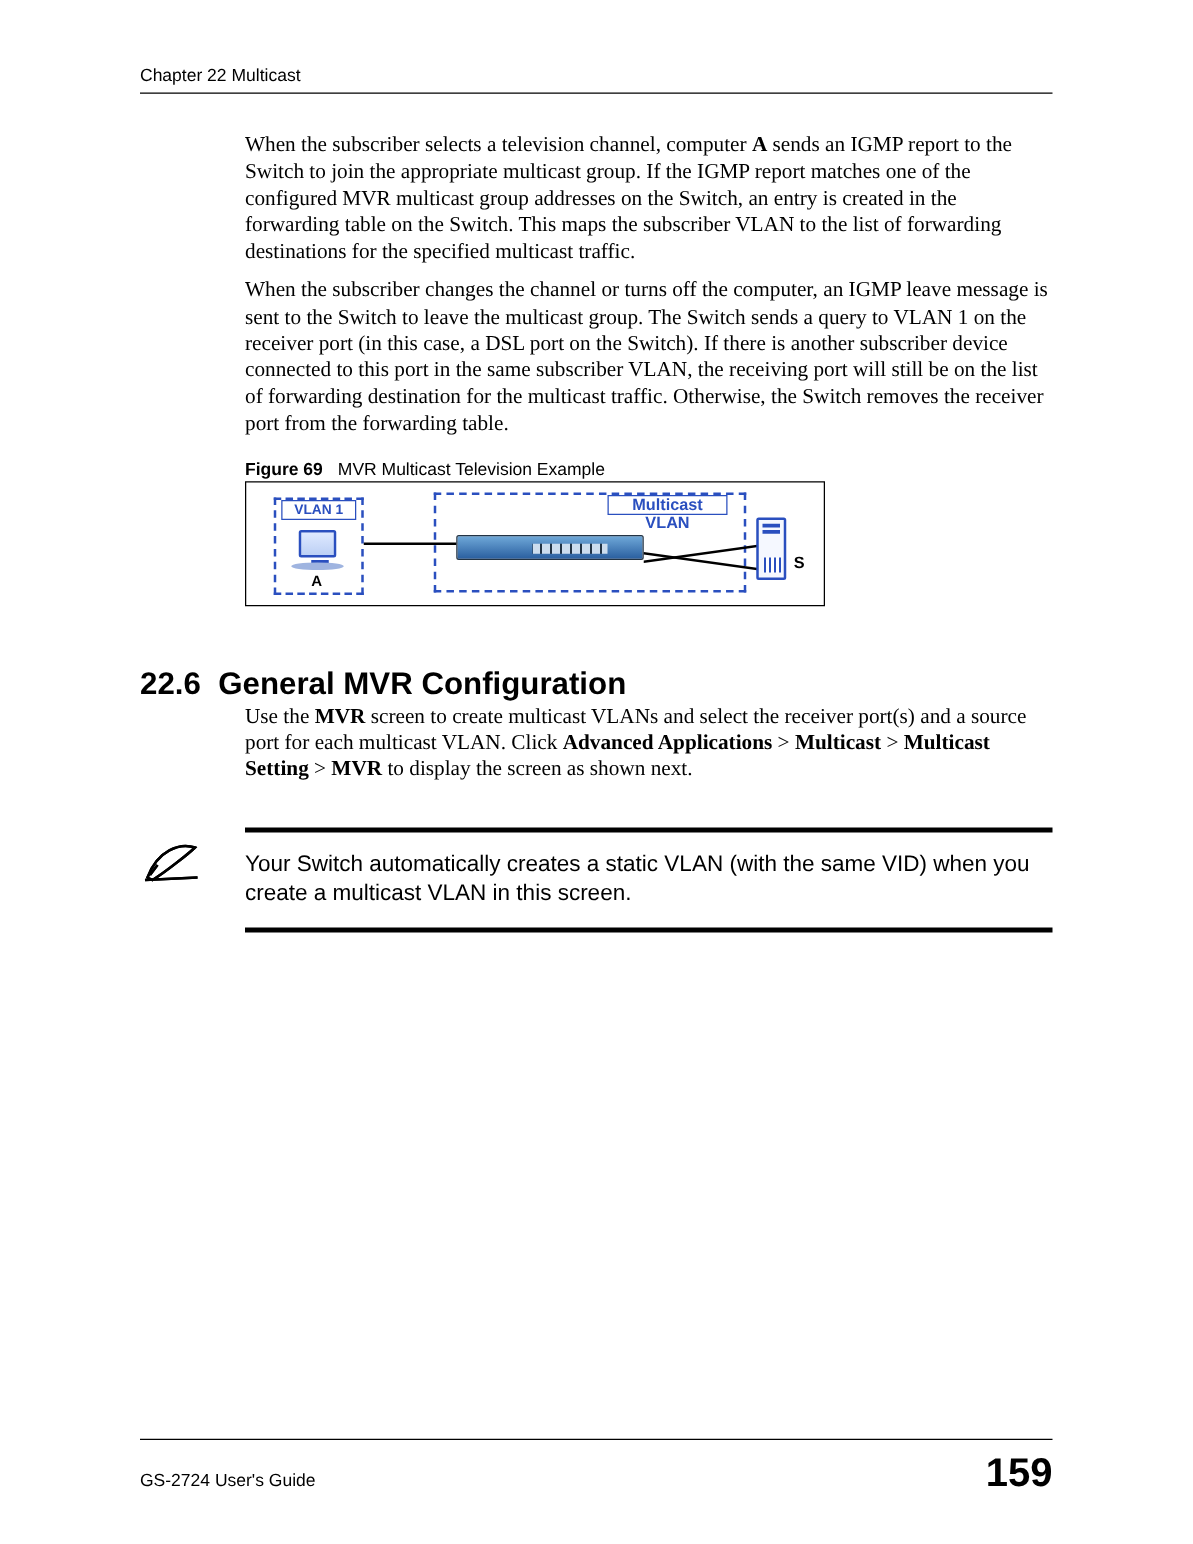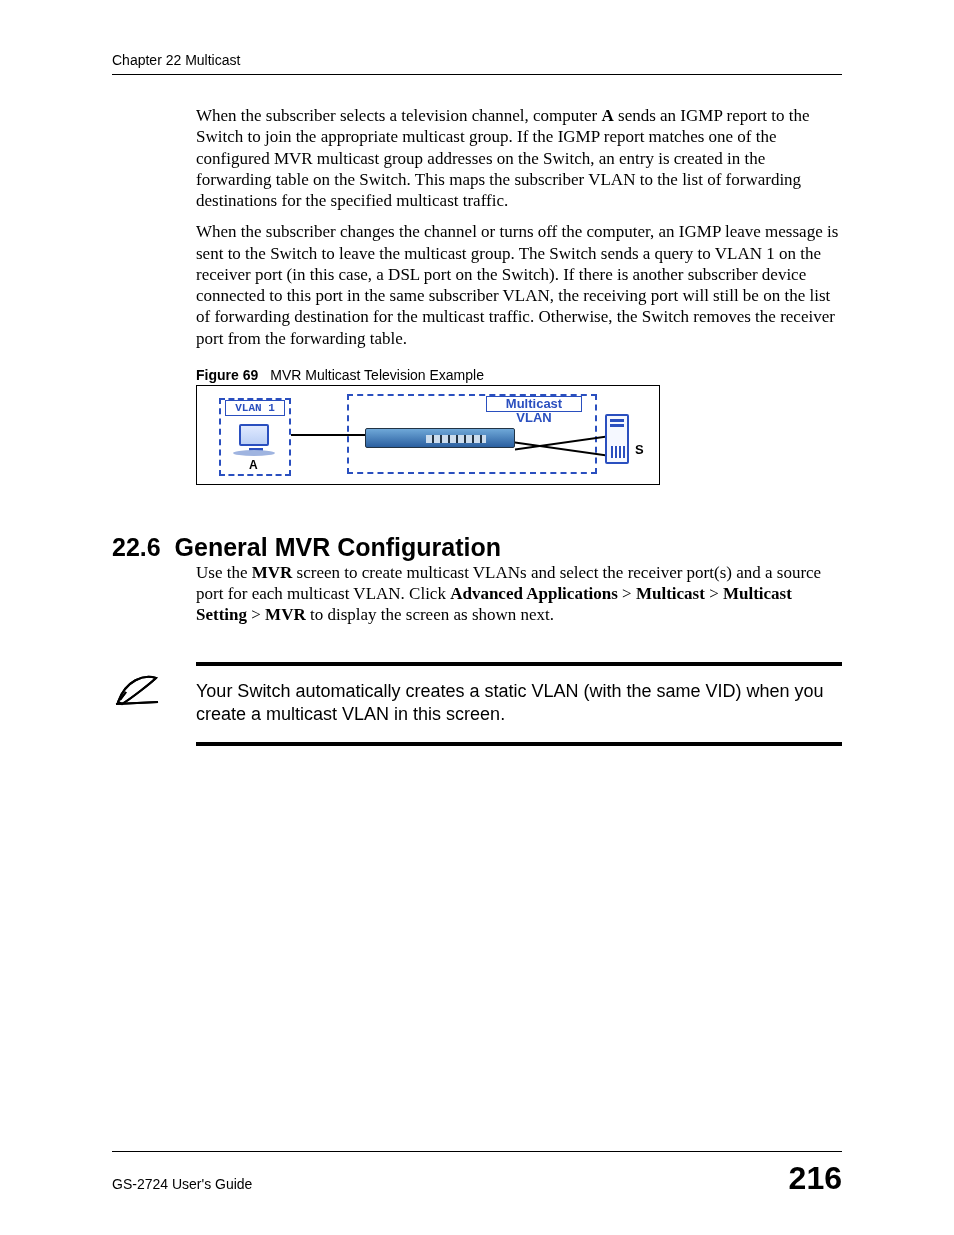--- a/index.html
+++ b/index.html
@@ -51,21 +51,21 @@
     position: absolute;
     left: 22px; top: 12px;
     width: 72px; height: 78px;
     border: 2px dashed #2a4fbf;
   }
   .vlan1-label {
     position: absolute;
     left: 28px; top: 14px;
     width: 60px; height: 16px;
     border: 1.5px solid #2a4fbf;
-    font-family: Liberation Mono, monospace;
+    font-family: Liberation Sans, sans-serif;
     font-size: 11px;
     font-weight: bold;
     color: #2a4fbf;
     text-align: center;
     line-height: 14px;
     background: #fff;
   }
   .monitor {
     position: absolute;
     left: 42px; top: 38px;
@@ -277,14 +277,14 @@
   <svg class="note-icon" viewBox="0 0 50 38">
     <path d="M6 30 C 14 8, 32 2, 44 6 C 40 10, 20 26, 10 32 Z" fill="none" stroke="#000" stroke-width="2"></path>
     <path d="M4 32 L 46 30" stroke="#000" stroke-width="2" fill="none"></path>
     <path d="M8 28 L 14 20" stroke="#000" stroke-width="2"></path>
   </svg>
   <div class="note-content">Your Switch automatically creates a static VLAN (with the same VID) when you create a multicast VLAN in this screen.</div>
 </div>
 
 <div class="footer">
   <span class="footer-left">GS-2724 User's Guide</span>
-  <span class="footer-right">216</span>
+  <span class="footer-right">159</span>
 </div>
 
 </body></html>

